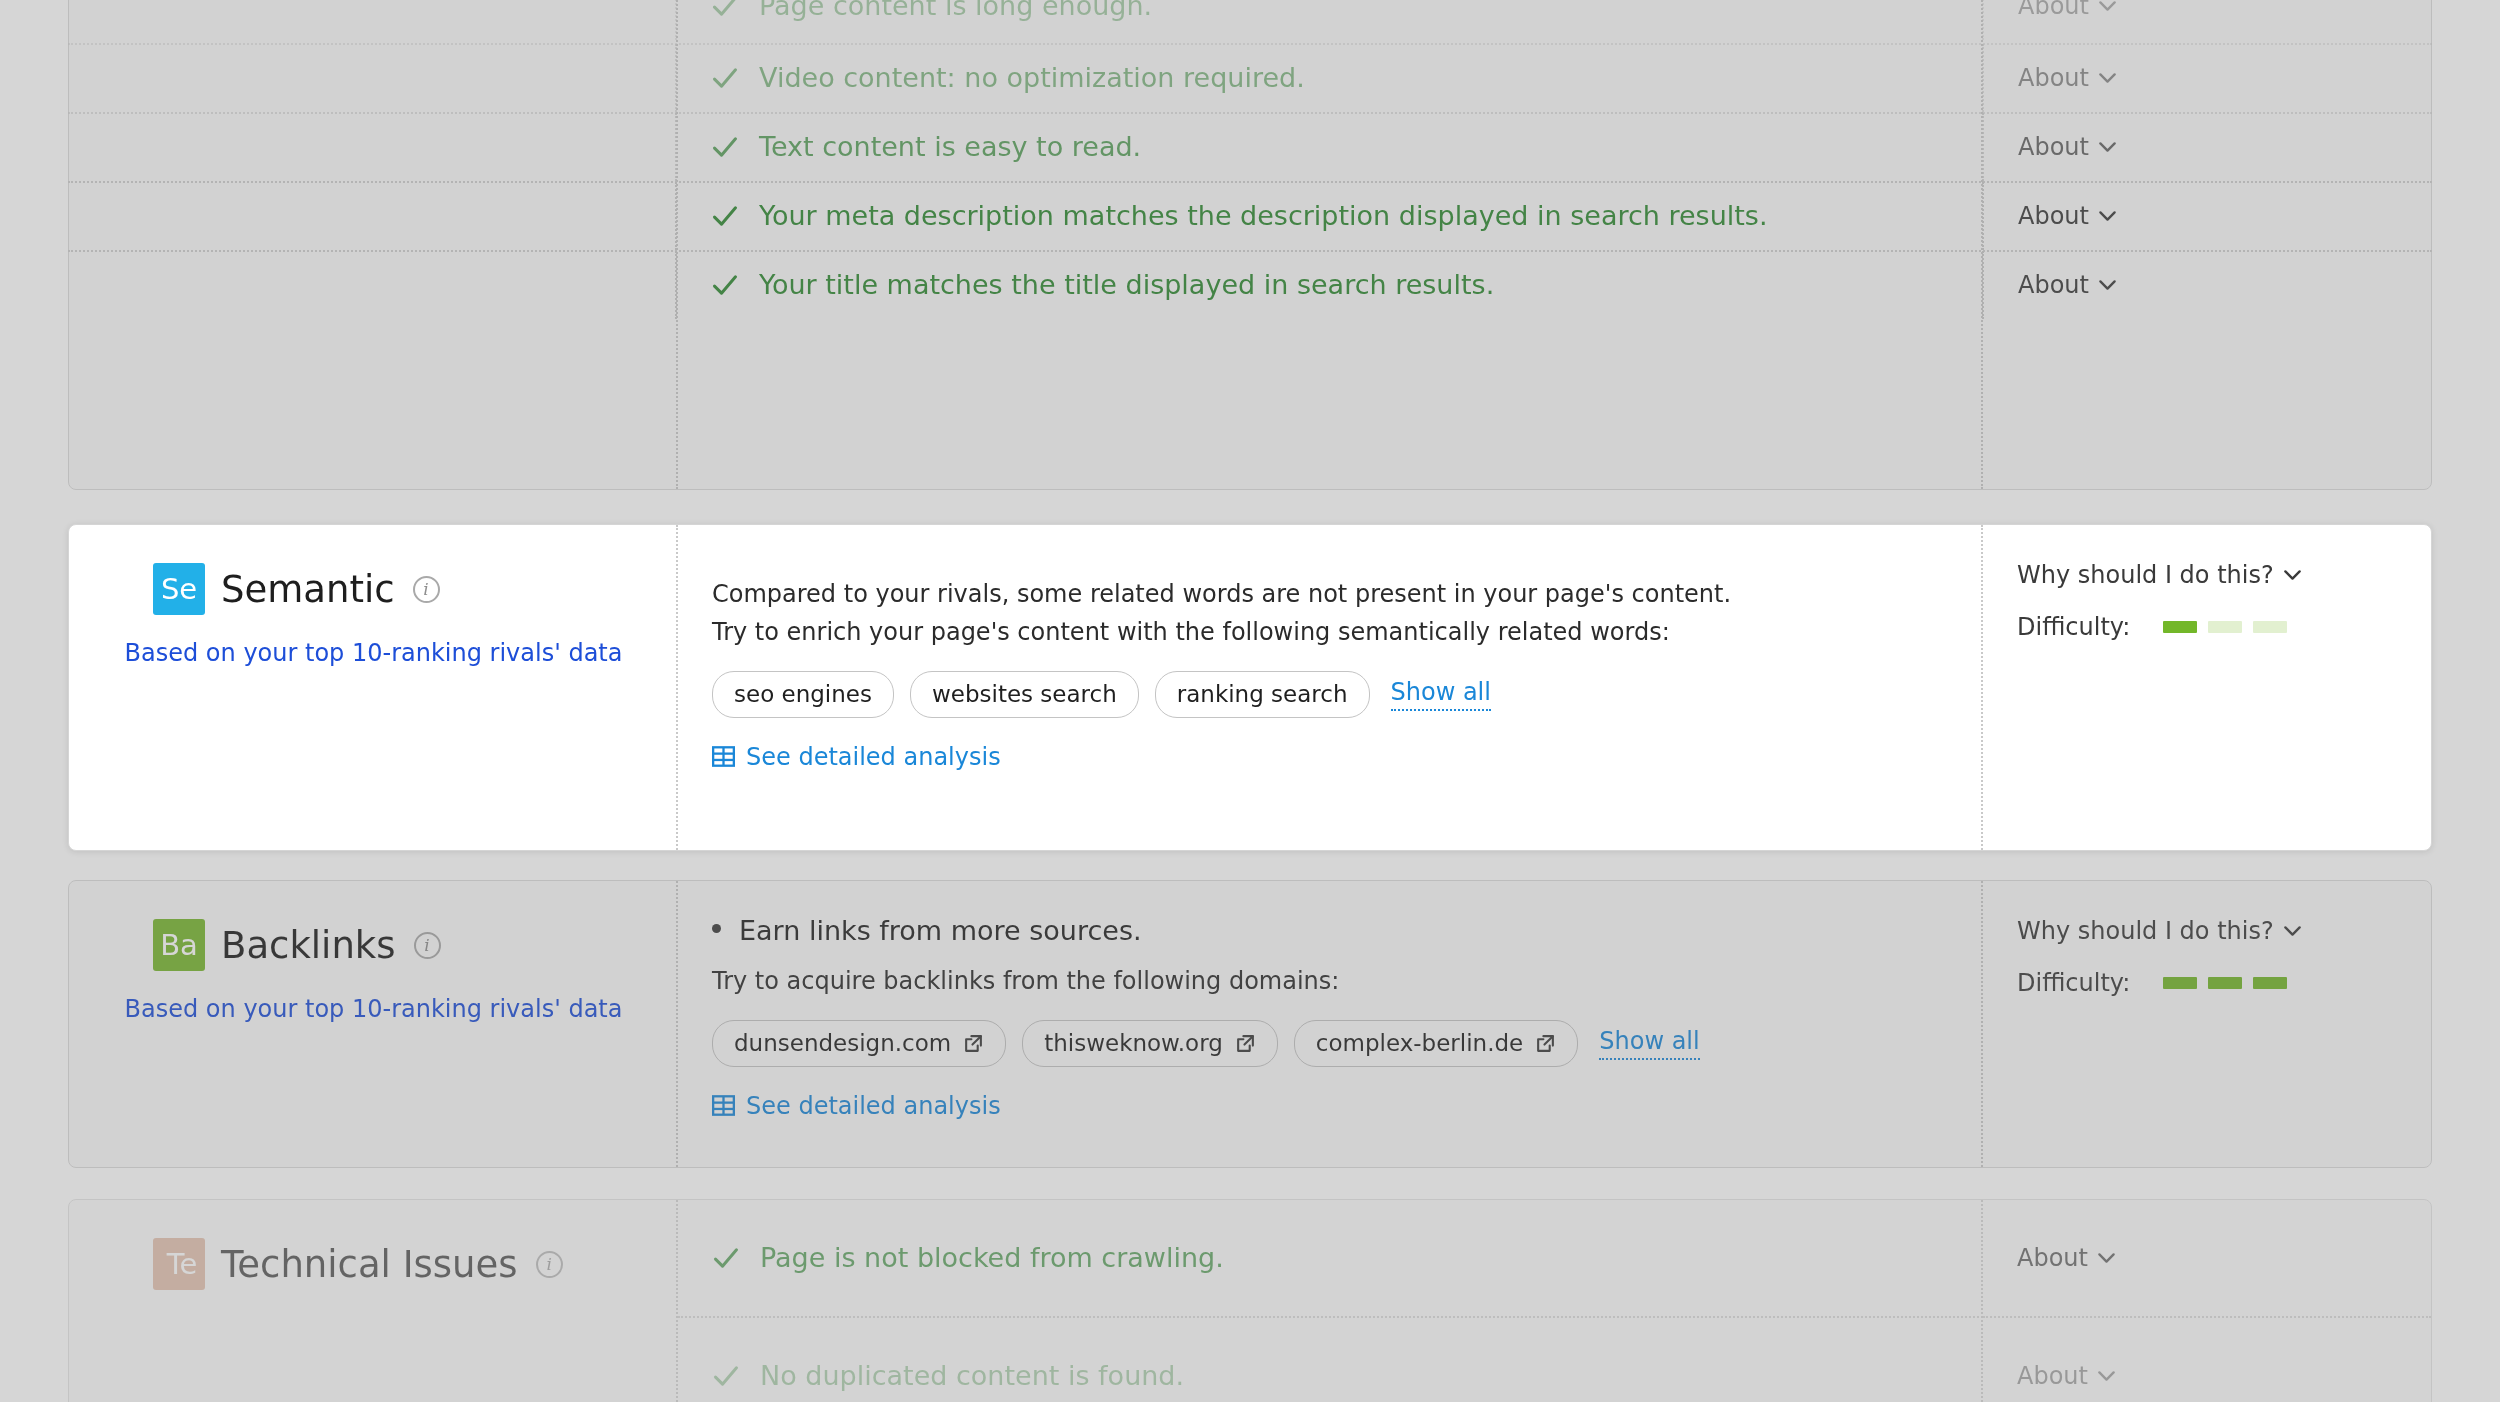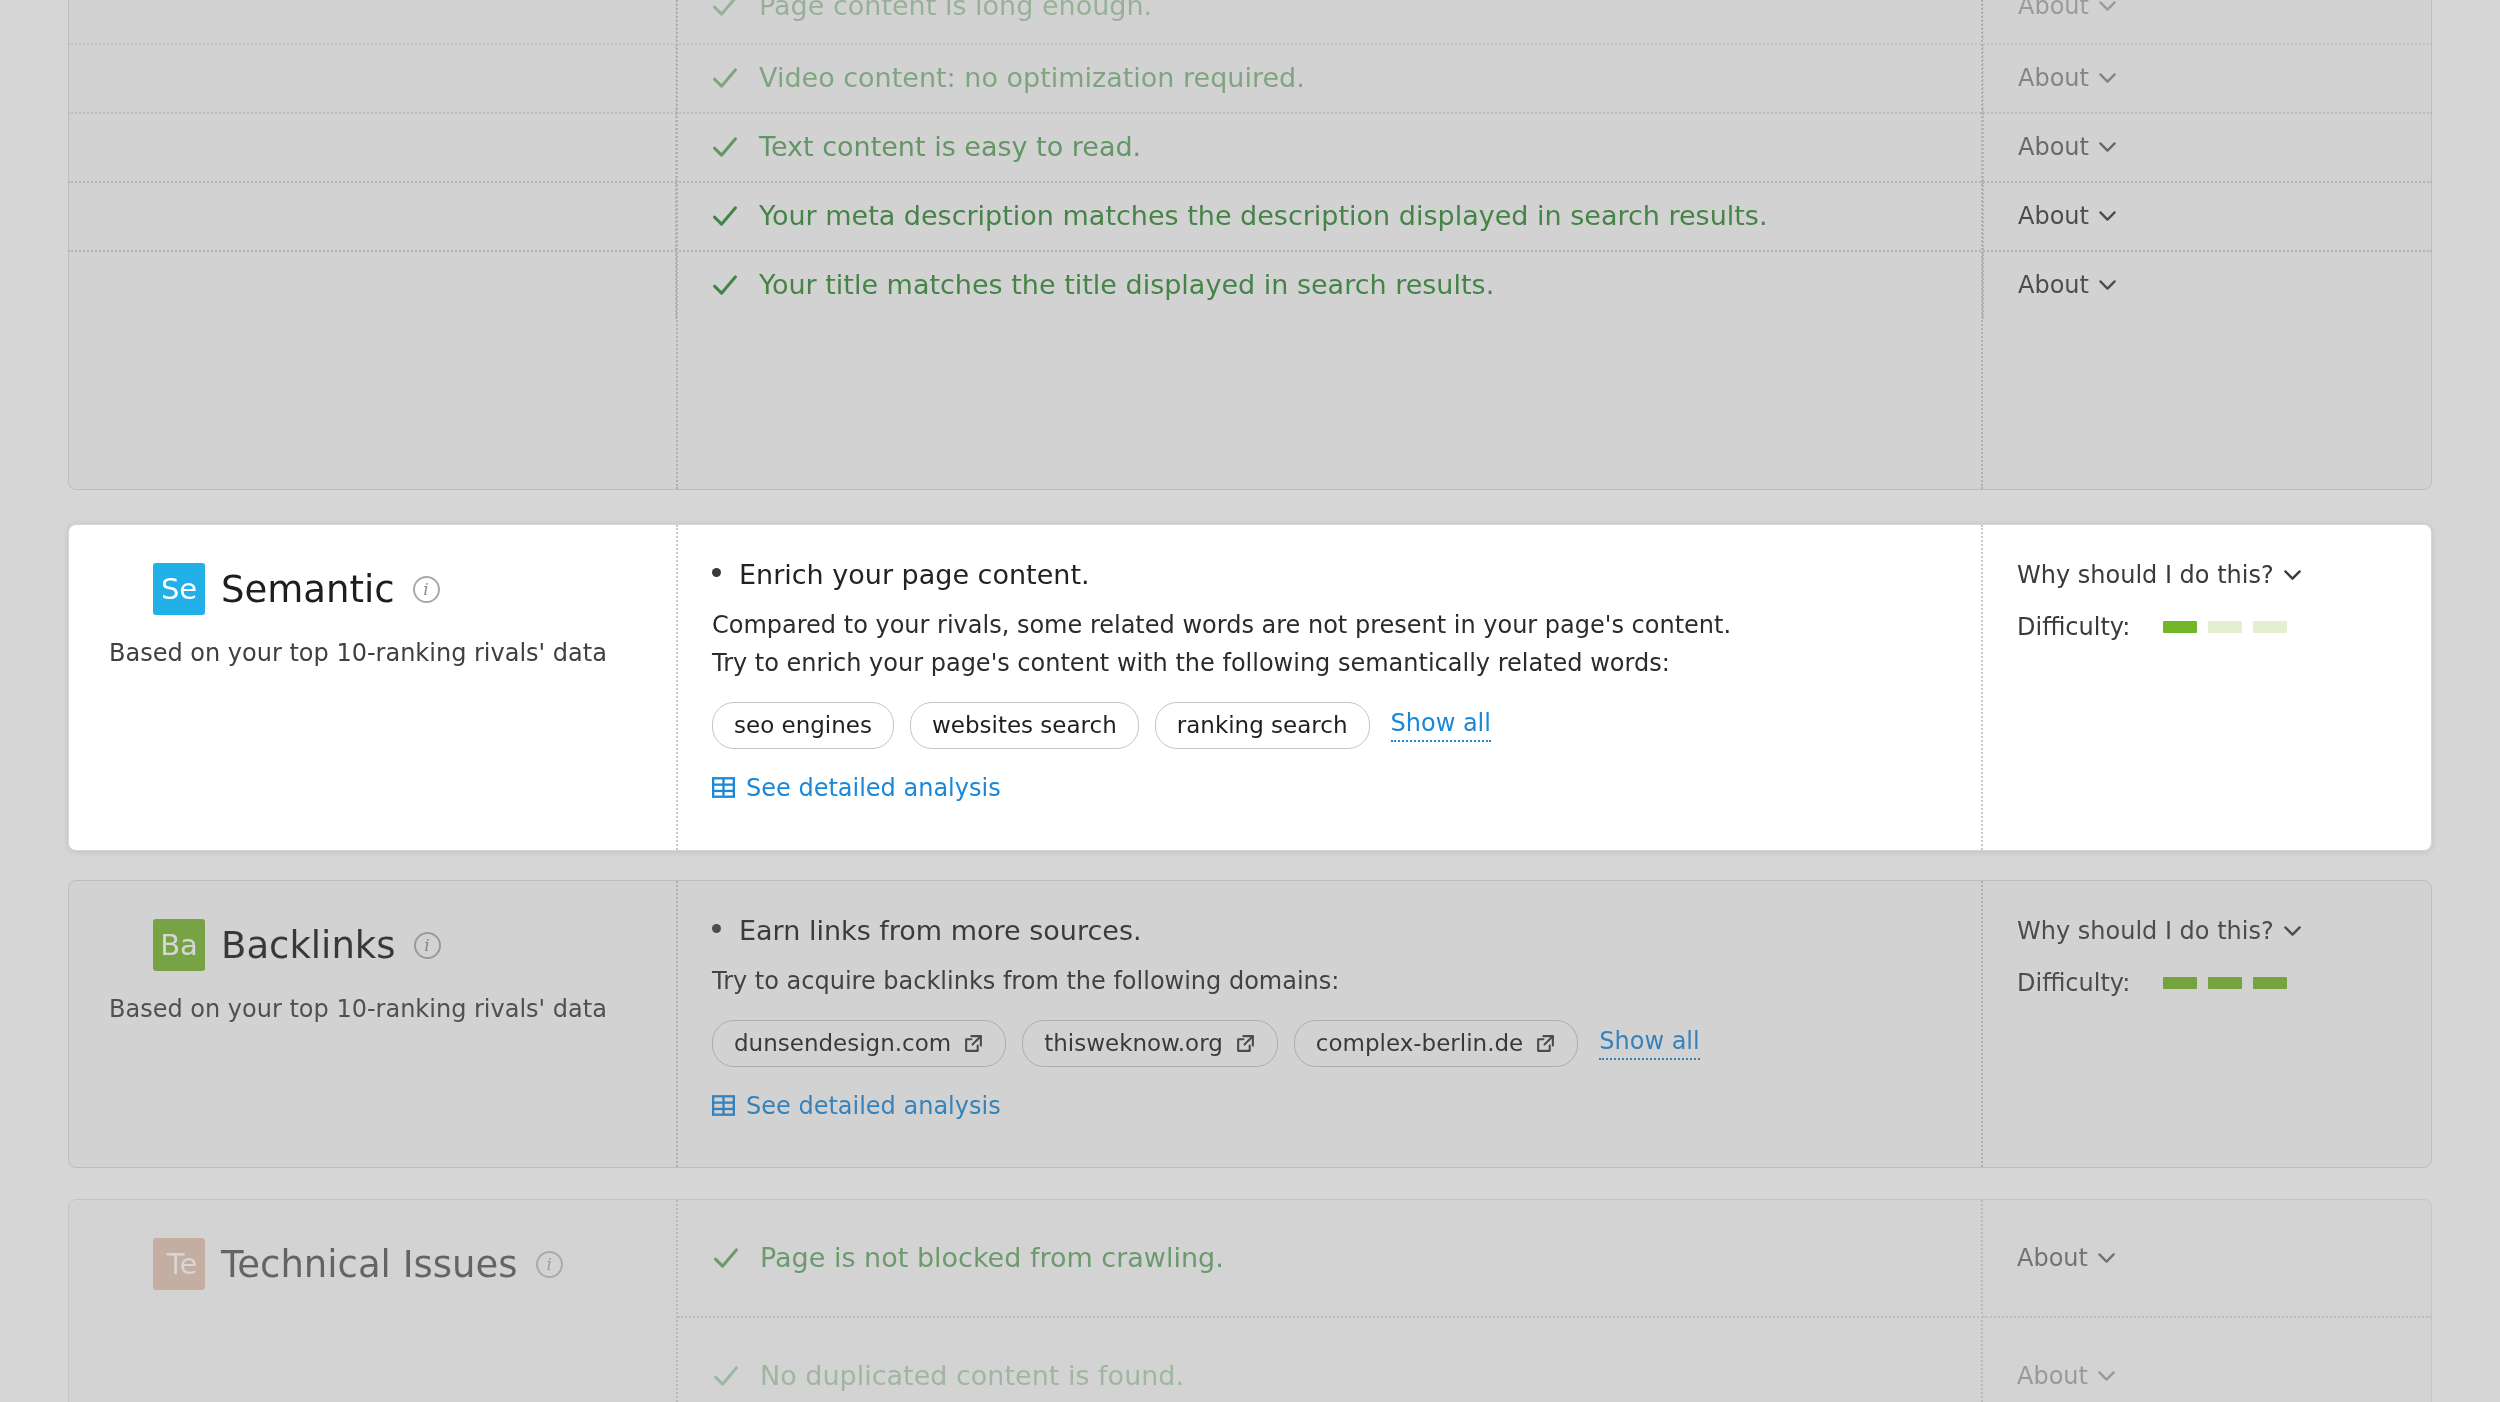--- a/index.html
+++ b/index.html
@@ -111,22 +111,23 @@
     font-family: "DejaVu Serif", "Liberation Serif", serif;
     display: flex;
     align-items: center;
     justify-content: center;
     flex: 0 0 auto;
     margin-left: 2px;
   }
   .card-sub {
     margin-top: 24px;
     font-size: 24px;
-    color: #404040;
+    color: #1d4ed8;
     white-space: nowrap;
+    text-align: center;
   }
 
   
   .bullet-line {
     display: flex;
     align-items: baseline;
     gap: 18px;
     font-size: 27px;
     color: #222222;
   }
@@ -366,24 +367,20 @@
     <div class="col-left">
       <div class="card-head">
         <span class="badge" style="background:#22b0e8;">Se</span>
         <span class="card-title">Semantic</span>
         <span class="info-icon">i</span>
       </div>
       <div class="card-sub">Based on your top 10-ranking rivals' data</div>
     </div>
 
     <div class="col-mid">
-      <div class="bullet-line">
-        <span class="bullet-dot"></span>
-        <span>Enrich your page content.</span>
-      </div>
       <div class="body-text">Compared to your rivals, some related words are not present in your page's content.</div>
       <div class="body-text" style="margin-top:4px;">Try to enrich your page's content with the following semantically related words:</div>
 
       <div class="chips">
         <span class="chip">
           <span>seo engines</span>
         </span>
         <span class="chip">
           <span>websites search</span>
         </span>

